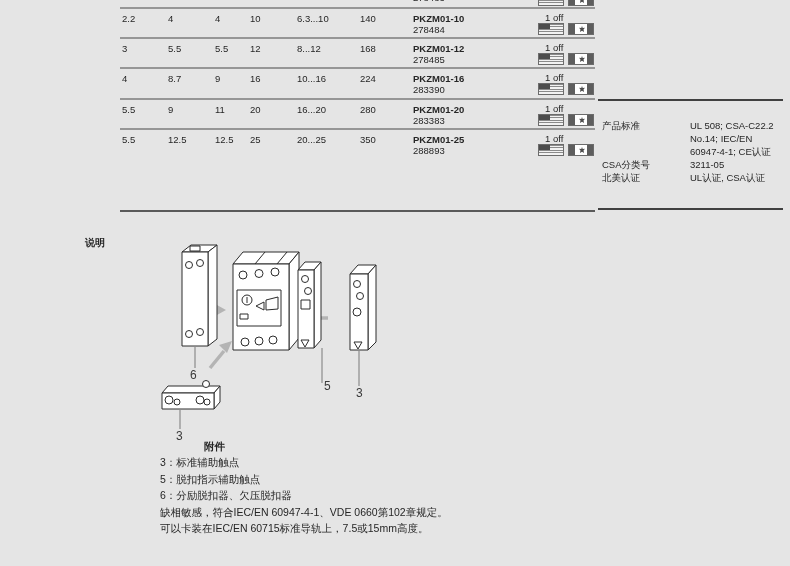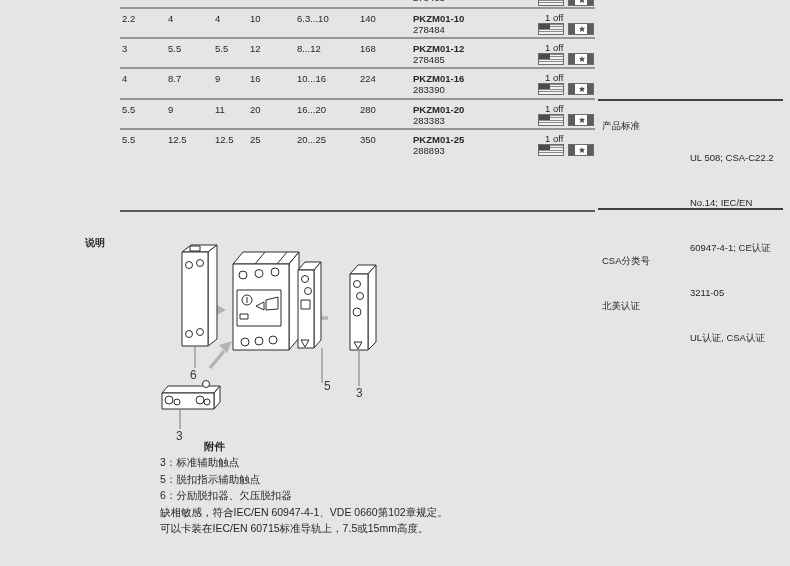--- a/index.html
+++ b/index.html
@@ -30,21 +30,21 @@
         clip-path:polygon(50% 0,62% 35%,100% 30%,75% 60%,85% 100%,50% 78%,15% 100%,25% 60%,0 30%,38% 35%);}
   .partial .art{top:-8px;}
   .partial .flag{top:-6px;}
 
   
   .specs{position:absolute;left:598px;top:99px;width:185px;height:111px;box-sizing:border-box;
          border-top:2px solid #404040;border-bottom:2px solid #404040;padding-top:19px;}
   .spec-row{display:flex;align-items:flex-start;}
   .spec-label{width:88px;padding-left:4px;flex:none;font-size:9.5px;line-height:12.9px;white-space:nowrap;}
   .spec-val{flex:1;font-size:9.5px;line-height:12.9px;}
-  .spec-val span{display:block;white-space:nowrap;margin-top:32px;}
+  .spec-val span{display:block;white-space:nowrap;}
 
   
   .section-label{position:absolute;left:85px;top:236px;font-size:10px;font-weight:bold;}
   .diagram{position:absolute;left:148px;top:238px;width:260px;height:205px;}
   .diagram svg{display:block;}
   .dev{fill:#ffffff;stroke:#2c2c2c;stroke-width:1;stroke-linejoin:round;}
   .scr{fill:#ffffff;stroke:#2c2c2c;stroke-width:1;}
   .arrow{stroke:#b4b4b4;stroke-width:3.5;fill:none;}
   .ahead{fill:#b4b4b4;stroke:none;}
   .leader{stroke:#8a8a8a;stroke-width:1.2;fill:none;}

